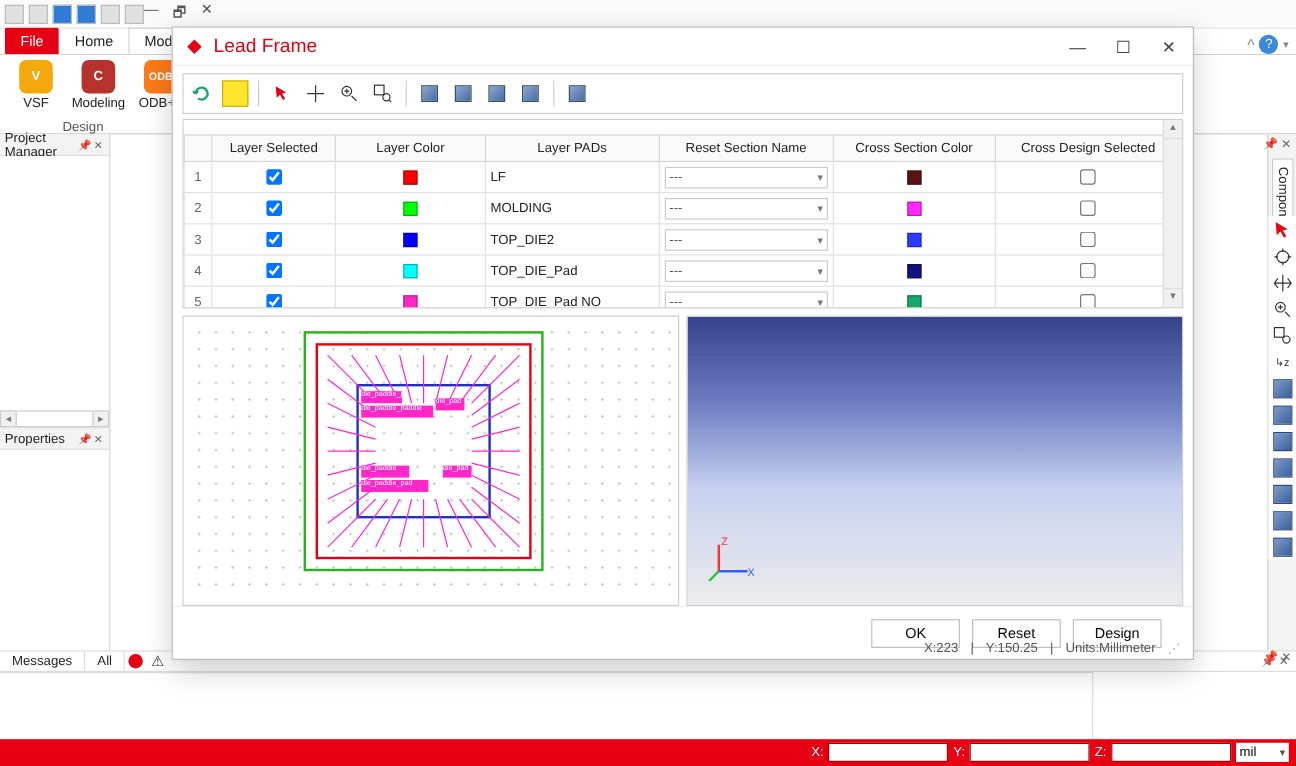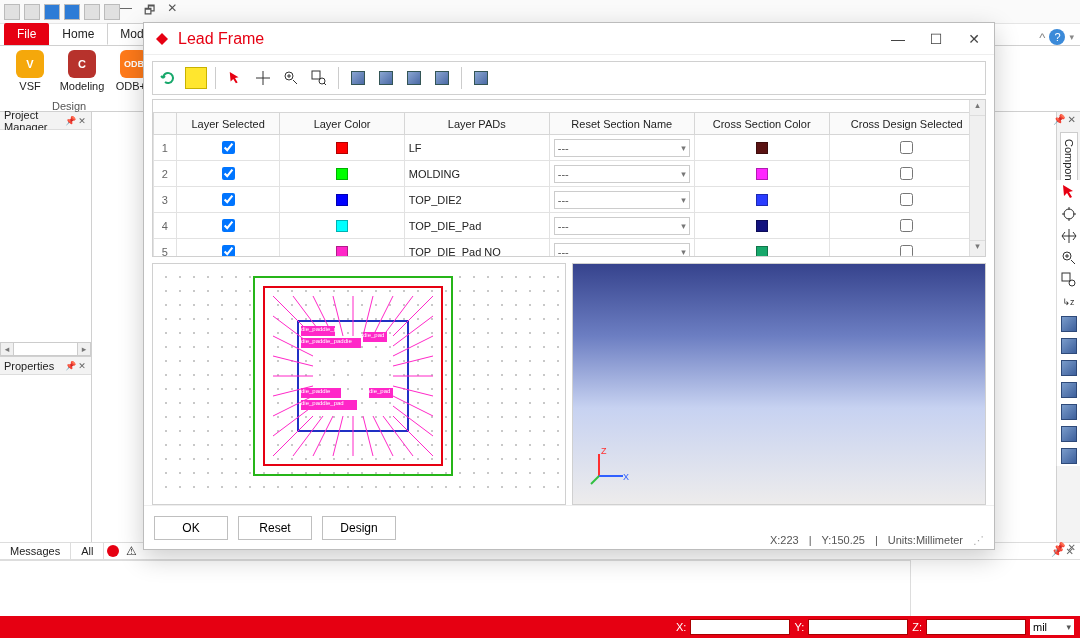--- a/index.html
+++ b/index.html
@@ -91,21 +91,21 @@
   .dotgrid { position:absolute; inset:6px; background-image:radial-gradient(#c8c8c8 1px, transparent 1px); background-size:14px 14px; }
   .chip { position:absolute; left:100px; top:12px; width:200px; height:200px; }
   .chip .outer { position:absolute; inset:0; border:2px solid #26b519; }
   .chip .leads { position:absolute; inset:10px; border:2px solid #e60012; }
   .chip .die { position:absolute; left:44px; top:44px; width:112px; height:112px; border:2px solid #2030c4; }
   .chip .bonds { position:absolute; inset:10px; }
   .chip .bonds line { stroke:#ff27c8; stroke-width:1; }
   .chip .pad { position:absolute; background:#ff27c8; width:34px; height:10px; font-size:6px; color:#fff; overflow:hidden; }
   .axis3d { position:absolute; left:16px; bottom:18px; }
 
-  .modal-footer { height:44px; display:flex; align-items:center; gap:10px; padding:0 10px; border-top:1px solid #eee; position:relative; }
+  .modal-footer { height:44px; display:flex; align-items:center; justify-content:flex-end; gap:10px; padding:0 26px; border-top:1px solid #eee; position:relative; }
   .modal-footer button { width:74px; height:24px; background:#fff; border:1px solid #bfbfbf; font-size:12px; cursor:default; }
   .modal-status { position:absolute; right:12px; bottom:2px; font-size:11px; color:#555; display:flex; gap:10px; }
   .modal-status .grip { letter-spacing:-2px; color:#aaa; }
 
   .rt-head-icons { position:absolute; right:4px; display:flex; gap:2px; font-size:10px; color:#666; }
 </style>
 </head>
 <body>
 
 <div class="main-titlebar">

